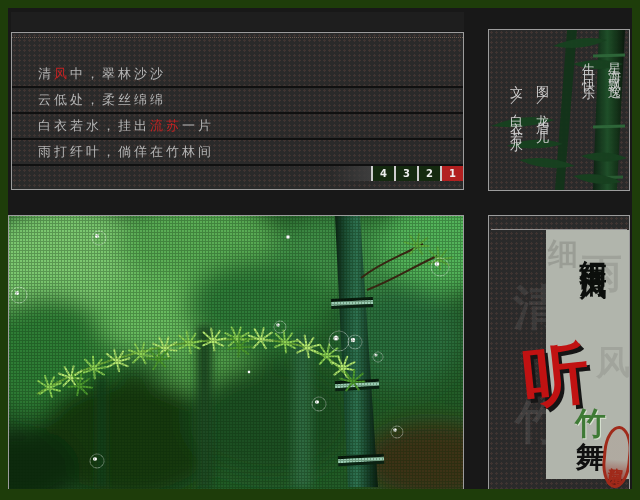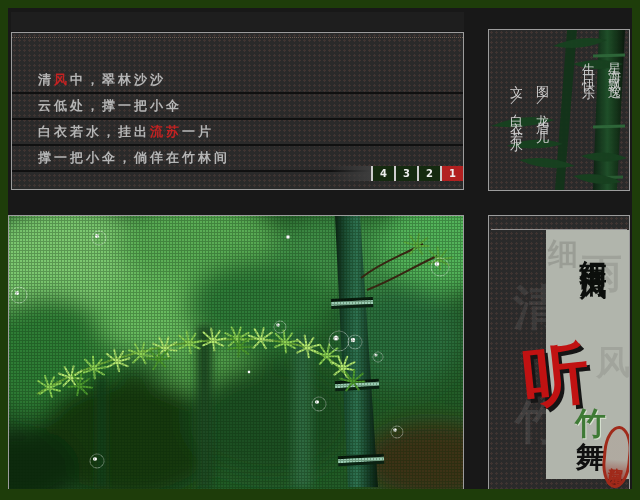--- a/index.html
+++ b/index.html
@@ -7,21 +7,21 @@
         background:#181818;font-family:"DejaVu Sans",sans-serif;overflow:hidden;}
   .dots{background-color:#2a2a2a;
         background-image:radial-gradient(rgba(150,92,78,0.20) 1px,transparent 1.35px);
         background-size:5px 5px;}
   .panel{position:absolute;border:1px solid #9c9c9c;box-sizing:border-box;}
 
   .top-strip{position:absolute;left:3px;top:4px;width:453px;height:19px;background:#1e1e1e;}
 
   
   .list-panel{left:3px;top:24px;width:453px;height:158px;}
-  .poem-wrap{margin-top:4px;border-top:1px dotted #6b5a50;padding-top:30px;font-weight:bold;}
+  .poem-wrap{margin-top:4px;border-top:1px dotted #6b5a50;padding-top:24px;}
   .poem-row{height:24px;line-height:24px;border-bottom:2px solid #101010;
             padding-left:26px;font-size:13px;letter-spacing:3px;color:#b5b5b5;white-space:nowrap;}
   .red{color:#c32222;}
   .pager{position:absolute;right:0;bottom:8px;height:15px;display:flex;align-items:stretch;}
   .pager-fade{width:40px;background:linear-gradient(to right,rgba(70,70,70,0),#3d3d3d);}
   .page-box{width:21px;border-left:2px solid #cdcdcd;background:#152a10;color:#ededed;
             font-size:10px;font-weight:bold;text-align:center;line-height:15px;}
   .page-box.active{background:#b22020;}
 
   
@@ -66,23 +66,23 @@
 </head>
 <body>
 
 <div class="page">
 
   <div class="top-strip"></div>
 
   <div class="panel dots list-panel">
     <div class="poem-wrap">
       <div class="poem-row"><span>清</span><span class="red">风</span><span>中，翠林沙沙</span></div>
-      <div class="poem-row"><span>云低处，撑一把小伞</span></div>
+      <div class="poem-row"><span>云低处，柔丝绵绵</span></div>
       <div class="poem-row"><span>白衣若水，挂出</span><span class="red">流苏</span><span>一片</span></div>
-      <div class="poem-row"><span>撑一把小伞，倘佯在竹林间</span></div>
+      <div class="poem-row"><span>雨打纤叶，倘佯在竹林间</span></div>
     </div>
     <div class="pager">
       <div class="pager-fade"></div>
       <div class="page-box">4</div>
       <div class="page-box">3</div>
       <div class="page-box">2</div>
       <div class="page-box active">1</div>
     </div>
   </div>
 

